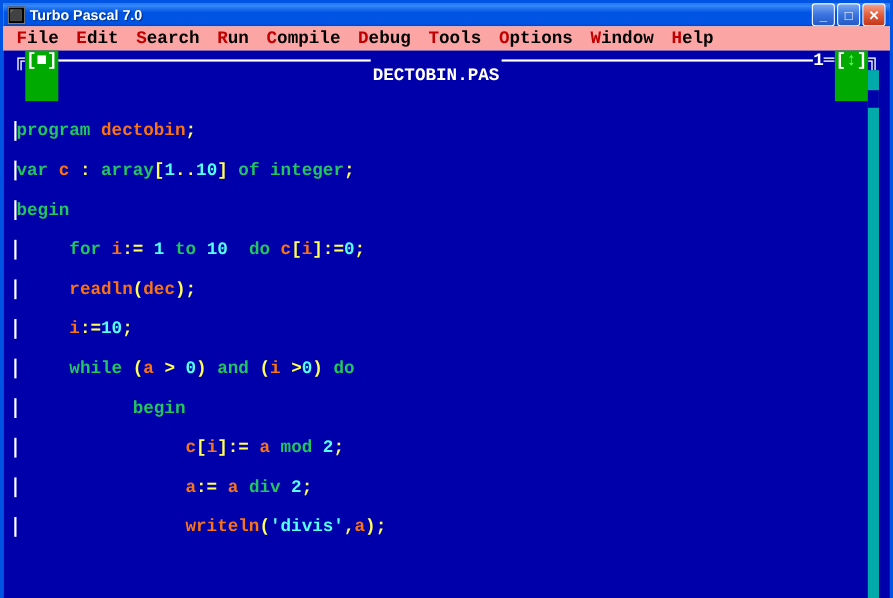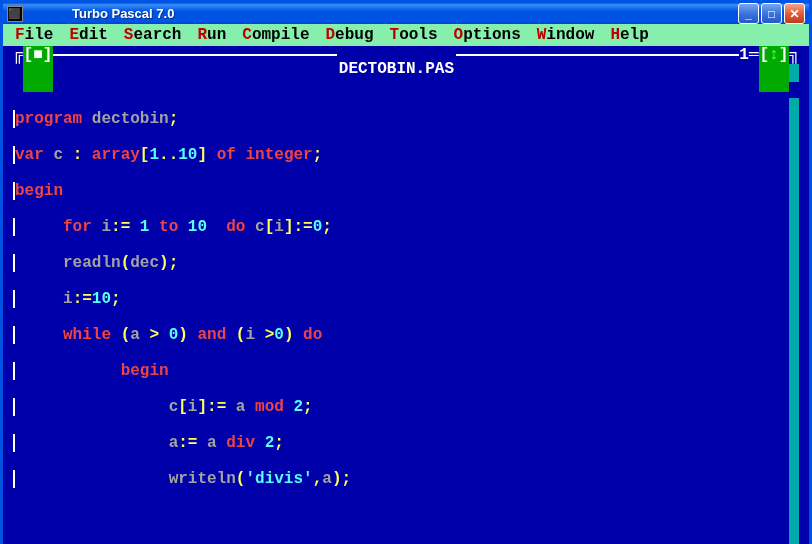--- a/index.html
+++ b/index.html
@@ -33,21 +33,21 @@
   .titlebar .app-icon {
     width: 16px; height: 16px;
     background: #000;
     border: 1px solid #888;
     margin-right: 4px;
     display: inline-flex;
     align-items: center;
     justify-content: center;
     font-size: 10px;
   }
-  .titlebar .title-text { flex: 1; text-shadow: 1px 1px 1px rgba(0,0,0,0.4); margin-left: 45px; }
+  .titlebar .title-text { flex: 1; text-shadow: 1px 1px 1px rgba(0,0,0,0.4); }
   .title-buttons { display: flex; gap: 2px; }
   .title-btn {
     width: 21px; height: 21px;
     background: linear-gradient(to bottom, #7ba6ef 0%, #3a74e0 50%, #2558c5 100%);
     border: 1px solid #fff;
     border-radius: 3px;
     color: #fff;
     font-family: Arial, sans-serif;
     font-weight: bold;
     font-size: 12px;
@@ -59,21 +59,21 @@
   .title-btn.close {
     background: linear-gradient(to bottom, #f5a28d 0%, #e35e3c 50%, #c2361a 100%);
   }
   .content {
     flex: 1;
     background: #c0c0c0;
     display: flex;
     flex-direction: column;
   }
   .menubar {
-    background: #86efac;
+    background: #fca5a5;
     color: #000;
     font-weight: bold;
     padding: 2px 4px;
     font-size: 16px;
     display: flex;
     gap: 0;
   }
   .menubar .menu-item { padding: 0 8px; cursor: pointer; }
   .menubar .menu-item .hot { color: #c00000; }
   .editor-area {
@@ -99,22 +99,22 @@
   .editor-top .window-num { color:#ffffff; }
   .marker-green { background:#00aa00; color:#ffffff; padding:0 1px;}
   .code-body {
     flex: 1;
     padding: 0 4px 0 0;
     white-space: pre;
     overflow: hidden;
     position: relative;
   }
   .line { border-left:2px solid #fff; border-right:2px solid #fff; padding:0 8px 0 0; margin:0 10px; height: 18px;}
-  .kw { color:#ef4444; }
-  .id { color:#a3a3a3; }
+  .kw { color:#22c55e; }
+  .id { color:#f97316; }
   .num { color:#55ffff; }
   .pun { color:#ffff55; }
   .str { color:#55ffff;margin-top:33px; }
   .right-scrollbar {
     position:absolute;
     right:10px;
     top:18px;
     bottom:18px;
     width:10px;
     background:#00aaaa;

